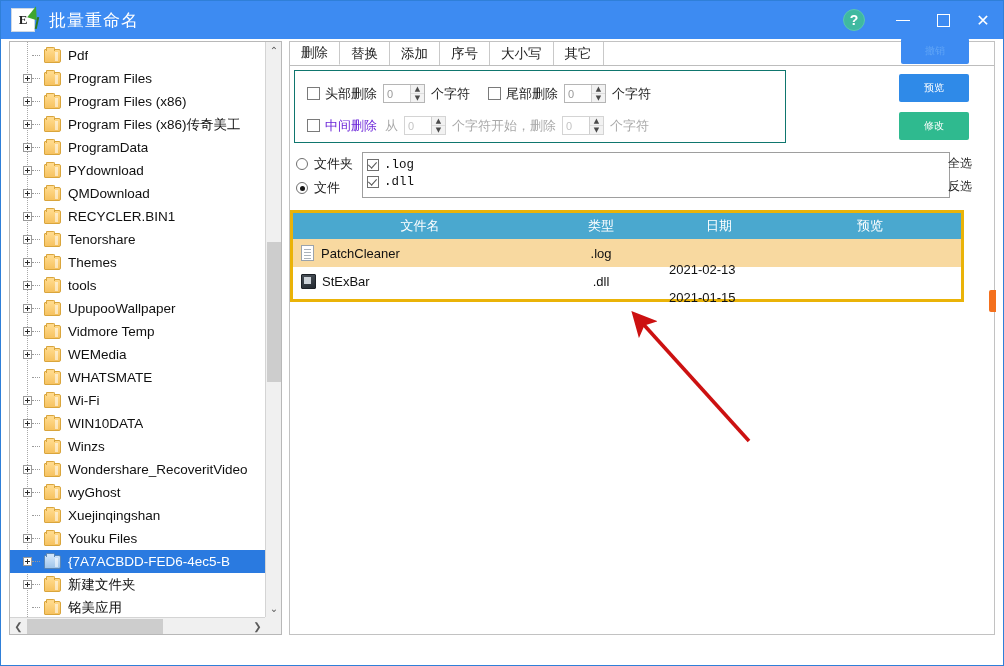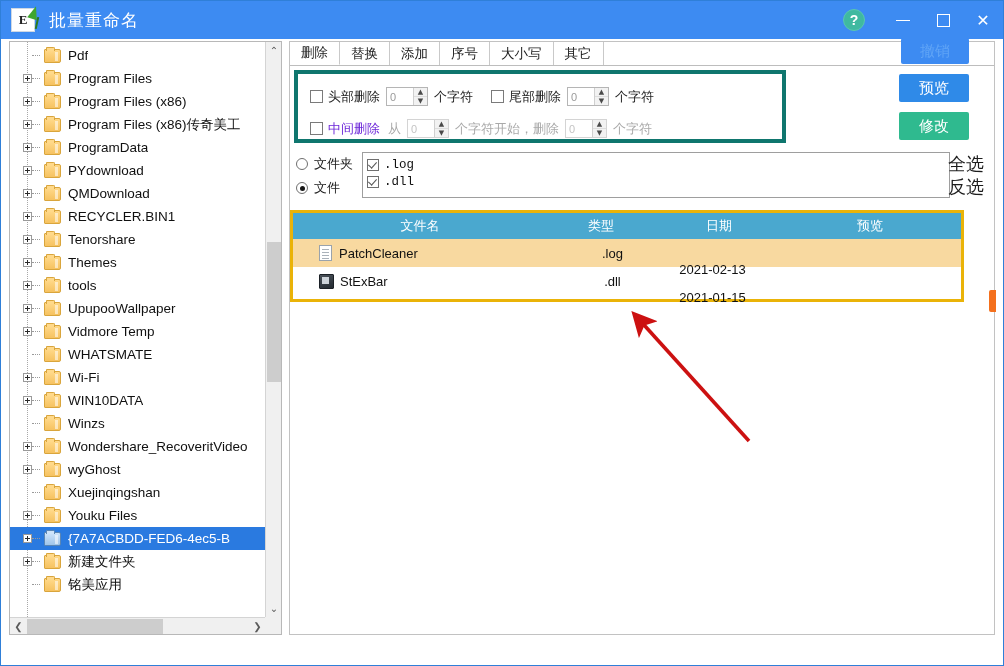--- a/index.html
+++ b/index.html
@@ -203,21 +203,21 @@
   }
   .tab.active {
     border-bottom: 1px solid #ffffff;
     position: relative; z-index: 2;
   }
 
   
   .optbox {
     position: absolute; left: 4px; top: 28px;
     width: 492px; height: 73px;
-    border: 4px solid #0f766e;
+    border: 1px solid #0f766e;
     background: #ffffff;
   }
   .optrow {
     position: absolute; left: 12px;
     display: flex; align-items: center;
     font-size: 13px; color: #1d1d1d;
     font-family: "DejaVu Sans", sans-serif;
   }
   .optrow.r1 { top: 13px; }
   .optrow.r2 { top: 45px; }
@@ -249,21 +249,21 @@
   .dim { color: #a9a9a9; }
   .dim .cb { border-color:#7a7a7a; }
   .spin.dimmed { border-color:#d4d4d4; }
   .spin.dimmed .val { color:#c4c4c4; }
 
   
   .btn {
     position: absolute; right: 25px;
     width: 68px; height: 26px;
     display: flex; align-items: center; justify-content: center;
-    color: #ffffff; font-size: 15px;
+    color: #ffffff; font-size: 10px;
     font-family: "DejaVu Sans", sans-serif;
     border-radius: 2px;
   }
   .btn.undo  { top: -4px;  background: #3d8bf2; color: #5fa4f6; }
   .btn.preview { top: 32px; background: #2f8ae8; width: 70px; height: 28px; }
   .btn.apply   { top: 70px; background: #2fba8f; width: 70px; height: 28px; }
 
   
   .radiocol { position: absolute; left: 6px; top: 110px; }
   .radiorow {
@@ -295,21 +295,21 @@
     width: 12px; height: 12px; border: 1px solid #6f6f6f;
     background:#fff; margin-right: 5px; position:relative; flex:none;
   }
   .extitem .cbx.checked::after {
     content:""; position:absolute; left:2px; top:0px;
     width:4px; height:7px; border:solid #555;
     border-width: 0 1.4px 1.4px 0; transform: rotate(42deg);
   }
   .sellinks { position: absolute; right: 6px; top: 110px; width: 40px; }
   .sellink {
-    font-size: 18px; color: #1d1d1d; height: 23px;
+    font-size: 12px; color: #1d1d1d; height: 23px;
     display:flex; align-items:center;
     font-family: "DejaVu Sans", sans-serif;
   }
 
   
   .tablewrap {
     position: absolute; left: 0px; top: 168px;
     width: 674px; height: 92px;
     border: 3px solid #eab308;
     background: #ffffff;
@@ -326,21 +326,21 @@
   .col-type { width: 108px; }
   .col-date { width: 128px; }
   .col-prev { width: 174px; }
   .trow {
     display: flex; height: 28px; align-items: center;
     font-size: 13px; color: #111;
     font-family: "Liberation Sans", sans-serif;
   }
   .trow.sel { background: #f8d9a0; }
   .trow .cell-name {
-    width: 254px; display:flex; align-items:center; padding-left: 8px; margin-left: 18px;
+    width: 254px; display:flex; align-items:center; padding-left: 8px;
   }
   .trow .cell-type { width: 108px; text-align: center; }
   .trow .cell-date { width: 128px; text-align: left; padding-left: 14px; margin-top: 32px; }
   .trow .cell-prev { width: 174px; }
   .fico-log {
     width: 13px; height: 16px; margin-right: 7px; flex:none;
     background: #ffffff; border: 1px solid #9aa3ac;
     position: relative;
   }
   .fico-log::before {
@@ -479,20 +479,26 @@
             <span class="plus"></span>
             <span class="dashline"></span>
             <span class="folder-ico"></span>
             <span class="label">UpupooWallpaper</span>
           </div>
           <div class="tnode">
             <span class="plus"></span>
             <span class="dashline"></span>
             <span class="folder-ico"></span>
             <span class="label">Vidmore Temp</span>
+          </div>
+          <div class="tnode">
+            <span class="plus"></span>
+            <span class="dashline"></span>
+            <span class="folder-ico"></span>
+            <span class="label">WEMedia</span>
           </div>
           <div class="tnode">
             <span class="dashline"></span>
             <span class="folder-ico"></span>
             <span class="label">WHATSMATE</span>
           </div>
           <div class="tnode">
             <span class="plus"></span>
             <span class="dashline"></span>
             <span class="folder-ico"></span>

